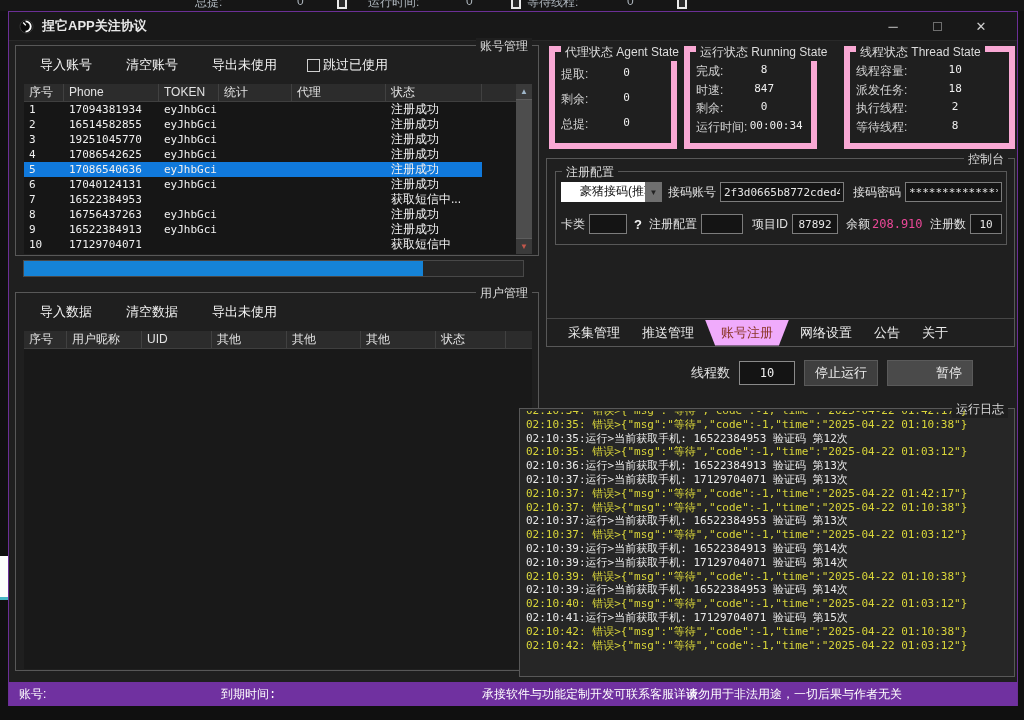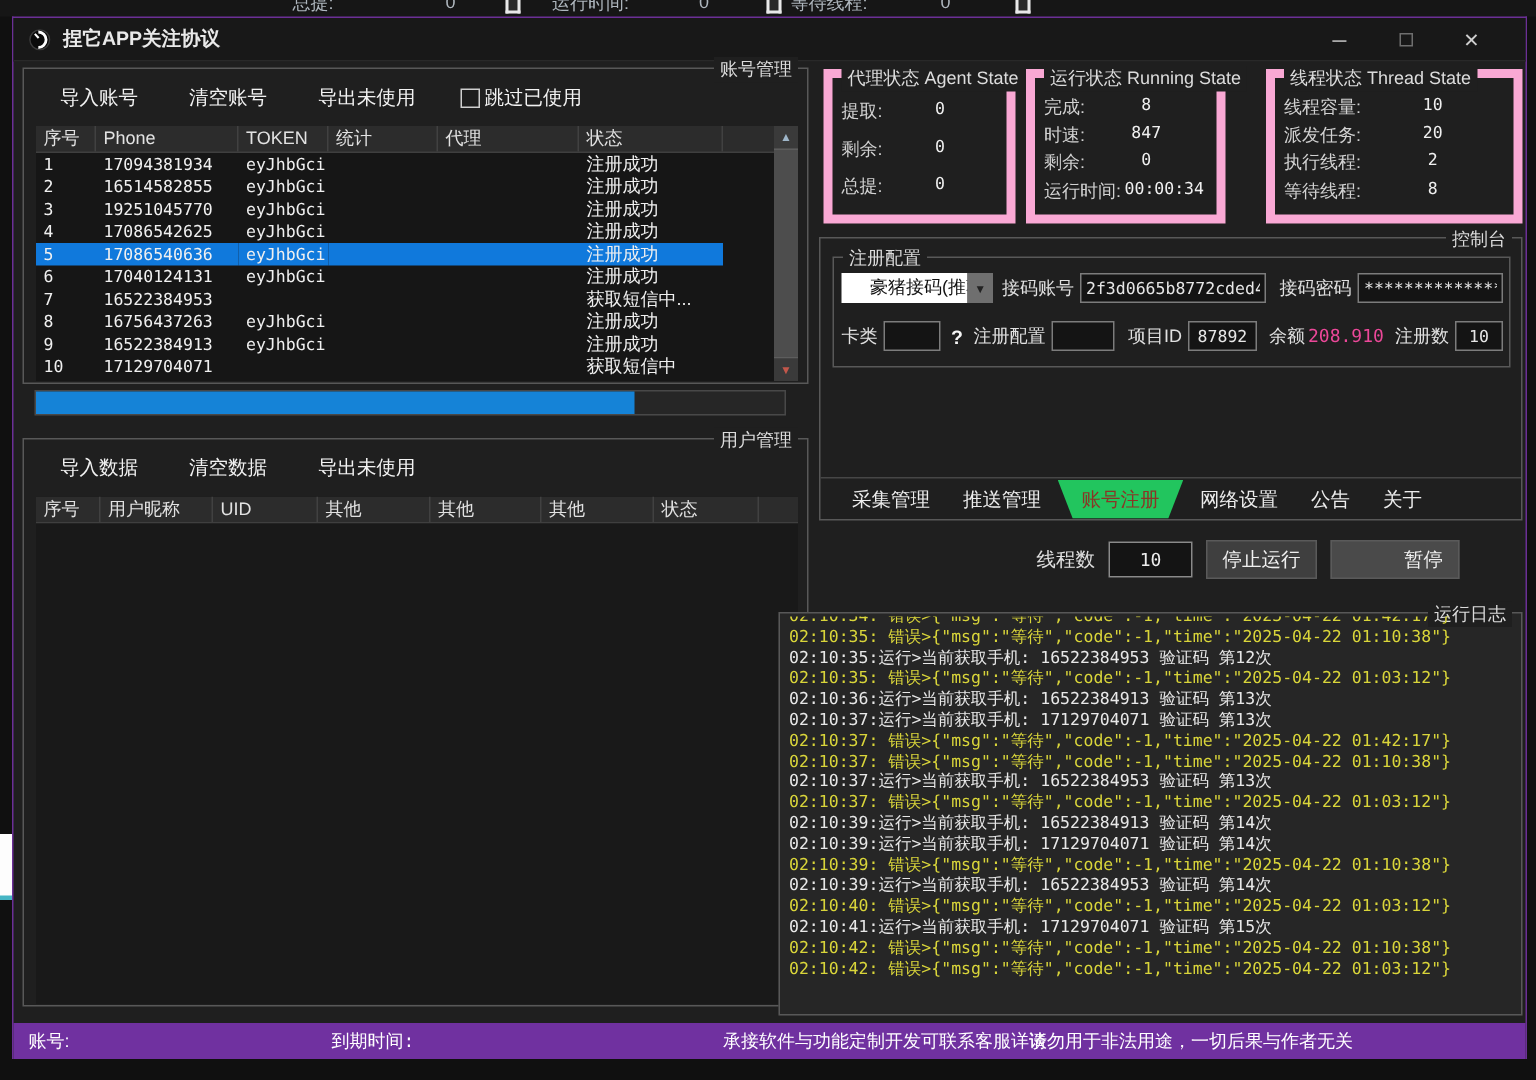--- a/index.html
+++ b/index.html
@@ -78,21 +78,21 @@
   .clabel { font-size:12px; color:#e0e0e0; white-space:nowrap; }
   .cinput { height:20px; background:#141414; border:1px solid #7c7c7c; color:#e6e6e6; font-size:11px; font-family:"DejaVu Sans Mono",monospace; padding:0 3px; }
   .dropdown { display:flex; height:20px; }
   .dropdown .dval { width:84px; background:#ffffff; color:#111; font-size:12px; line-height:19px; padding-left:19px; overflow:hidden; white-space:nowrap; }
   .dropdown .darrow { width:17px; background:#6f6f6f; color:#222; font-size:8px; display:flex; align-items:center; justify-content:center; }
   .help { font-size:13px; font-weight:bold; color:#f5f5f5; }
   .balval { font-size:12px; color:#ec4899; width:58px; overflow:hidden; white-space:nowrap; font-family:"DejaVu Sans Mono",monospace; }
 
   .tabstrip { position:absolute; left:0; right:0; bottom:0; height:28px; border-top:1px solid #464646; display:flex; align-items:center; padding-left:10px; }
   .tab { font-size:13px; color:#ececec; padding:4px 11px; cursor:default; white-space:nowrap; }
-  .tab.active { background:#22c55e; color:#8a3526; clip-path:polygon(0 0,100% 0,88% 100%,12% 100%); padding:4px 16px;text-align:center; }
+  .tab.active { background:#f0abfc; color:#8a3526; clip-path:polygon(0 0,100% 0,88% 100%,12% 100%); padding:4px 16px;text-align:center; }
 
   .threadrow { position:absolute; top:347px; right:44px; height:27px; display:flex; align-items:center; gap:9px; }
   .threadrow .clabel { font-size:13px; }
   .tfield { width:56px; height:24px; background:#141414; border:1px solid #8a8a8a; color:#eee; font-size:12px; text-align:center; font-family:"DejaVu Sans Mono",monospace; }
   .gbtn { height:26px; border:1px solid #5a5a5a; background:#3f3f3f; color:#f0f0f0; font-size:13px; padding:0 10px; cursor:default; white-space:nowrap; }
   .gbtn.pause { background:#4a4a4a;padding-left:48px; }
 
   
   .logbox { left:510px; top:396px; width:496px; height:269px; background:#262626; }
   .log { position:absolute; left:6px; right:4px; top:2px; bottom:2px; overflow:hidden; }
@@ -350,21 +350,21 @@
       <span class="gtitle l">线程状态 Thread State</span>
       <div class="rows">
 
           <div class="srow">
             <span class="lab">线程容量:</span>
             <span class="val">10</span>
           </div>
 
           <div class="srow">
             <span class="lab">派发任务:</span>
-            <span class="val">20</span>
+            <span class="val">18</span>
           </div>
 
           <div class="srow">
             <span class="lab">执行线程:</span>
             <span class="val">2</span>
           </div>
 
           <div class="srow">
             <span class="lab">等待线程:</span>
             <span class="val">8</span>

